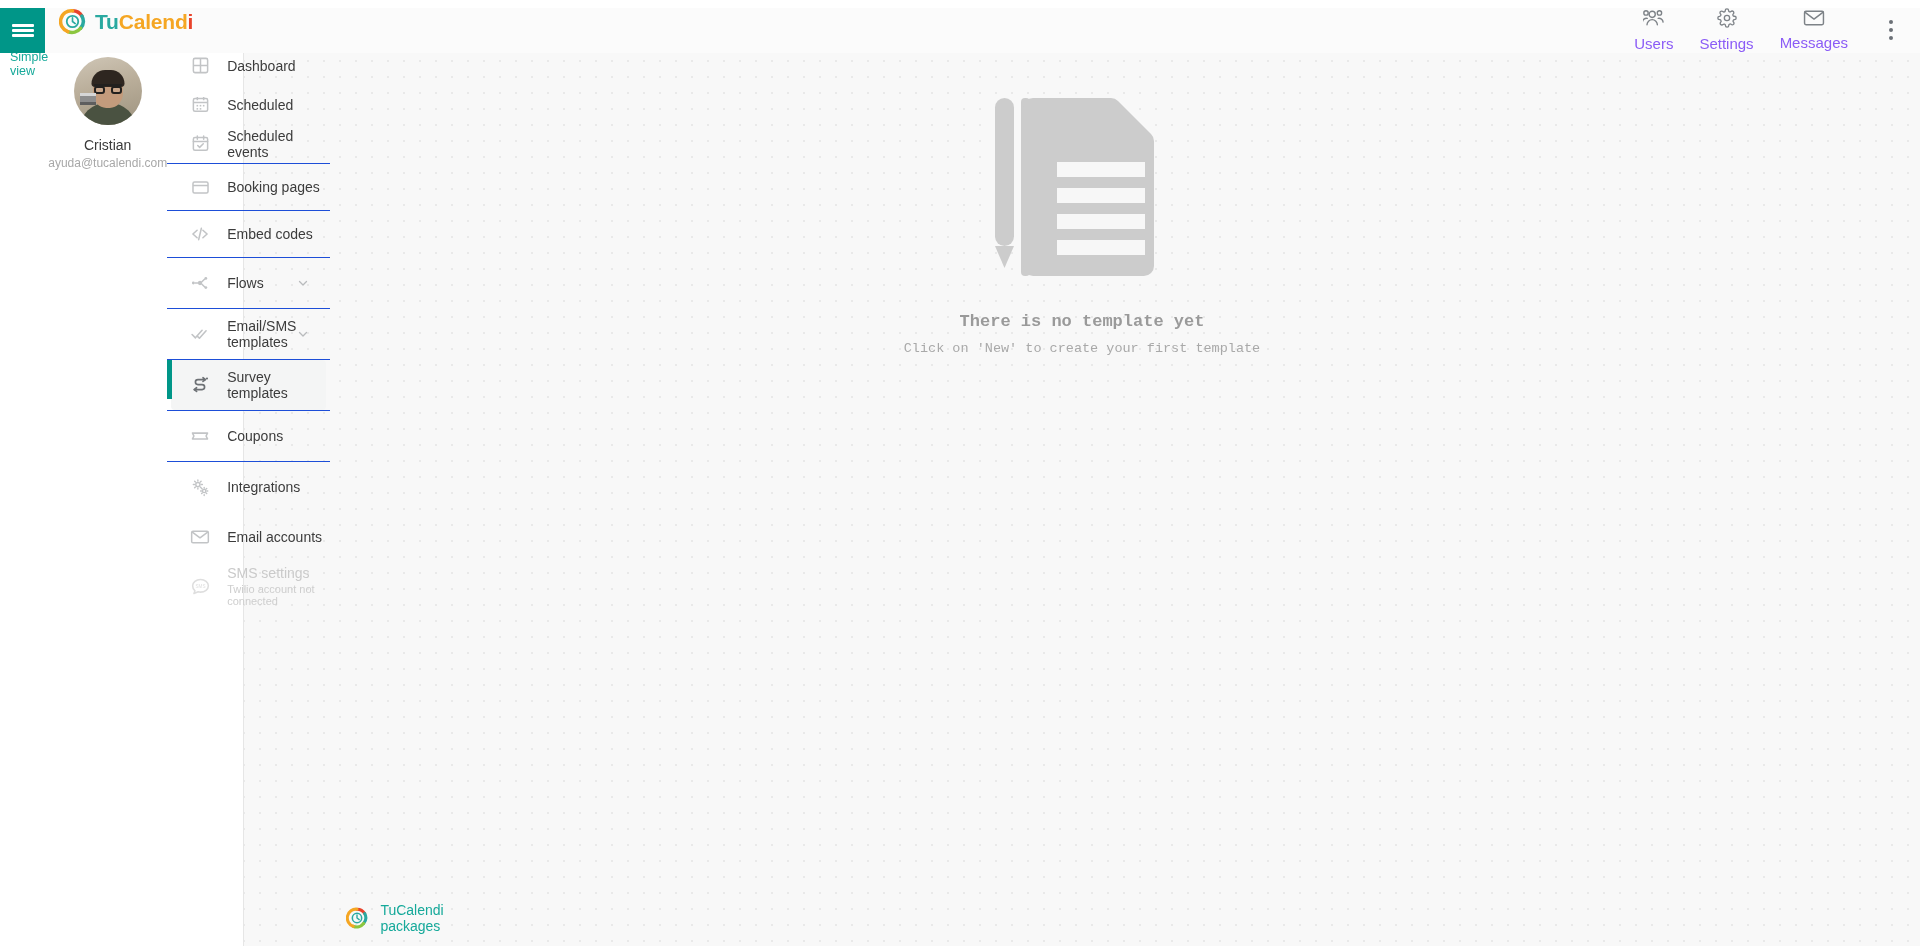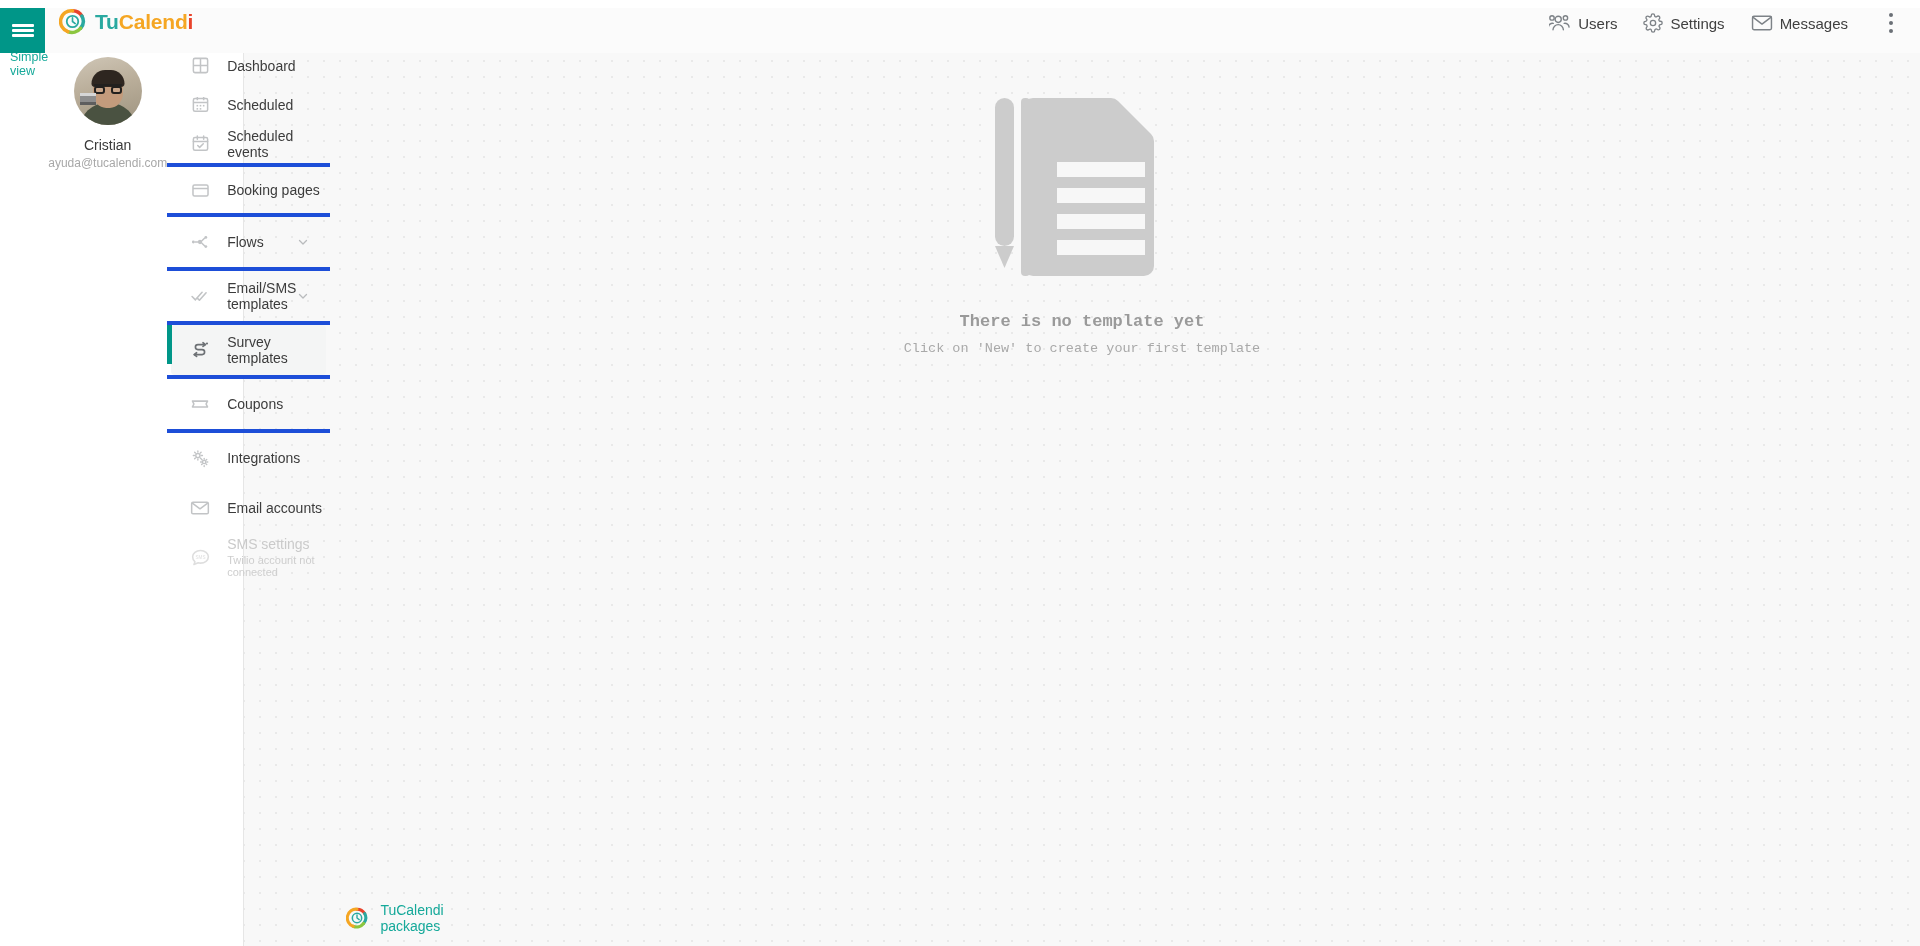--- a/index.html
+++ b/index.html
@@ -39,21 +39,21 @@
   .brand-text .t1 { color: #2aa9a0; }
   .brand-text .t2 { color: #f5a623; }
   .brand-text .t3 { color: #e8432c; }
 
   .topnav {
     margin-left: auto; display: flex; align-items: center;
     gap: 26px; padding-right: 16px;
   }
   .topnav-item {
     display: flex; align-items: center; gap: 7px;
-    color: #404040; font-size: 15px; cursor: pointer;
+    color: #8b5cf6; font-size: 15px; cursor: pointer; flex-direction: column;
   }
   .topnav-item svg { display: block; }
   .kebab {
     width: 26px; height: 30px; display: flex; flex-direction: column;
     align-items: center; justify-content: center; gap: 4px;
     cursor: pointer; margin-left: 4px;
   }
   .kebab i { width: 4px; height: 4px; border-radius: 50%; background: #6b7076; display:block; }
 
   
@@ -109,21 +109,21 @@
     border-top: 3px solid #d6d6d6; border-bottom: 3px solid #5e5e5e;
   }
   .profile-name {
     margin-top: 12px; font-size: 14px; font-weight: normal; color: #3a3a3a;
   }
   .profile-email {
     margin-top: 3px; font-size: 12px; color: #a8a8a8;
   }
 
   .nav { display: flex; flex-direction: column; }
-  .nav-group { border-bottom: 4px solid #1d4ed8; }
+  .nav-group { border-bottom: 1px solid #1d4ed8; }
   .nav-group:first-child { border-top: 1px solid #ededed; }
   .nav-item {
     position: relative;
     display: flex; align-items: center;
     height: 39px; padding-left: 18px; cursor: pointer;
     border-radius: 4px; margin: 0 4px;
   }
   .nav-item .ico {
     width: 22px; height: 22px; flex: 0 0 22px;
     display: flex; align-items: center; justify-content: center;
@@ -332,20 +332,30 @@
         <span class="ico">
           <svg width="19" height="19" viewBox="0 0 24 24" fill="none" stroke="currentColor" stroke-width="1.9">
             <rect x="2.5" y="5" width="19" height="14" rx="2"></rect>
               <path d="M2.5 9.5h19"></path>
           </svg>
         </span>
         <span class="lbl">Booking pages</span>
       </div>
     </div>
 
+    <div class="nav-group">
+      <div class="nav-item" style="height:46px;">
+        <span class="ico">
+          <svg width="20" height="20" viewBox="0 0 24 24" fill="none" stroke="currentColor" stroke-width="1.9" stroke-linecap="round" stroke-linejoin="round">
+            <path d="M8.5 7.5 3.5 12l5 4.5M15.5 7.5 20.5 12l-5 4.5M13.6 5.2l-3.2 13.6"></path>
+          </svg>
+        </span>
+        <span class="lbl">Embed codes</span>
+      </div>
+    </div>
 
     <div class="nav-group">
       <div class="nav-item" style="height:50px;">
         <span class="ico">
           <svg width="20" height="20" viewBox="0 0 24 24" fill="none" stroke="currentColor" stroke-width="1.8" stroke-linecap="round">
             <circle cx="12" cy="12" r="2.6" fill="currentColor" stroke="none"></circle>
             <circle cx="4" cy="12" r="1.7" fill="currentColor" stroke="none"></circle>
             <circle cx="19" cy="6.5" r="1.7" fill="currentColor" stroke="none"></circle>
             <circle cx="19" cy="17.5" r="1.7" fill="currentColor" stroke="none"></circle>
             <path d="M6 12h3.5M14.3 10.6 17.4 7.6M14.3 13.4l3.1 3"></path>

